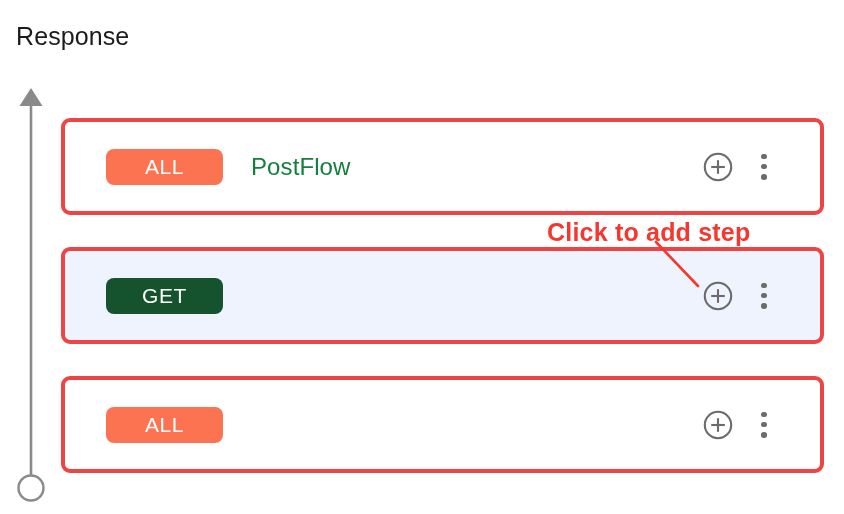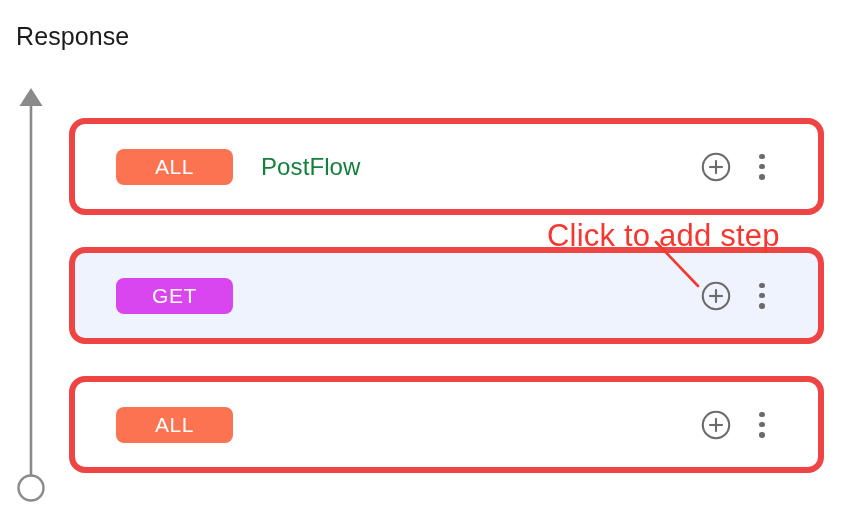--- a/index.html
+++ b/index.html
@@ -45,26 +45,25 @@
   .cards {
     position: absolute;
     left: 61px;
     top: 118px;
     width: 763px;
   }
 
   .card {
     position: relative;
     height: 97px;
-    border: 6px solid #ef4444;
-    border-radius: 16px;
+    border: 4px solid #ef4444;
+    border-radius: 9px;
     background: #ffffff;
     display: flex;
     align-items: center;
-    margin-left: 8px;
   }
 
   .card + .card { margin-top: 32px; }
 
   .card.is-selected {
     background: #eef3fd;
   }
 
   .badge {
     position: absolute;
@@ -76,21 +75,21 @@
     align-items: center;
     justify-content: center;
     color: #ffffff;
     font-size: 21px;
     letter-spacing: 0.6px;
     font-weight: 400;
     user-select: none;
   }
 
   .badge.all { background: #fb7350; }
-  .badge.get { background: #d946ef; }
+  .badge.get { background: #14532d; }
 
   .row-label {
     position: absolute;
     left: 186px;
     font-size: 24px;
     color: #15803d;
     font-weight: 400;
     white-space: nowrap;
     letter-spacing: 0.1px;
   }
@@ -132,22 +131,22 @@
     height: 5.5px;
     border-radius: 50%;
     background: #6b6b6b;
   }
 
   
   .annotation {
     position: absolute;
     left: 547px;
     top: 218px;
-    font-size: 31px;
-    font-weight: normal;
+    font-size: 25px;
+    font-weight: bold;
     color: #f5372f;
     white-space: nowrap;
     letter-spacing: 0.2px;
   }
 
   .annotation-arrow {
     position: absolute;
     left: 640px;
     top: 236px;
     width: 80px;

